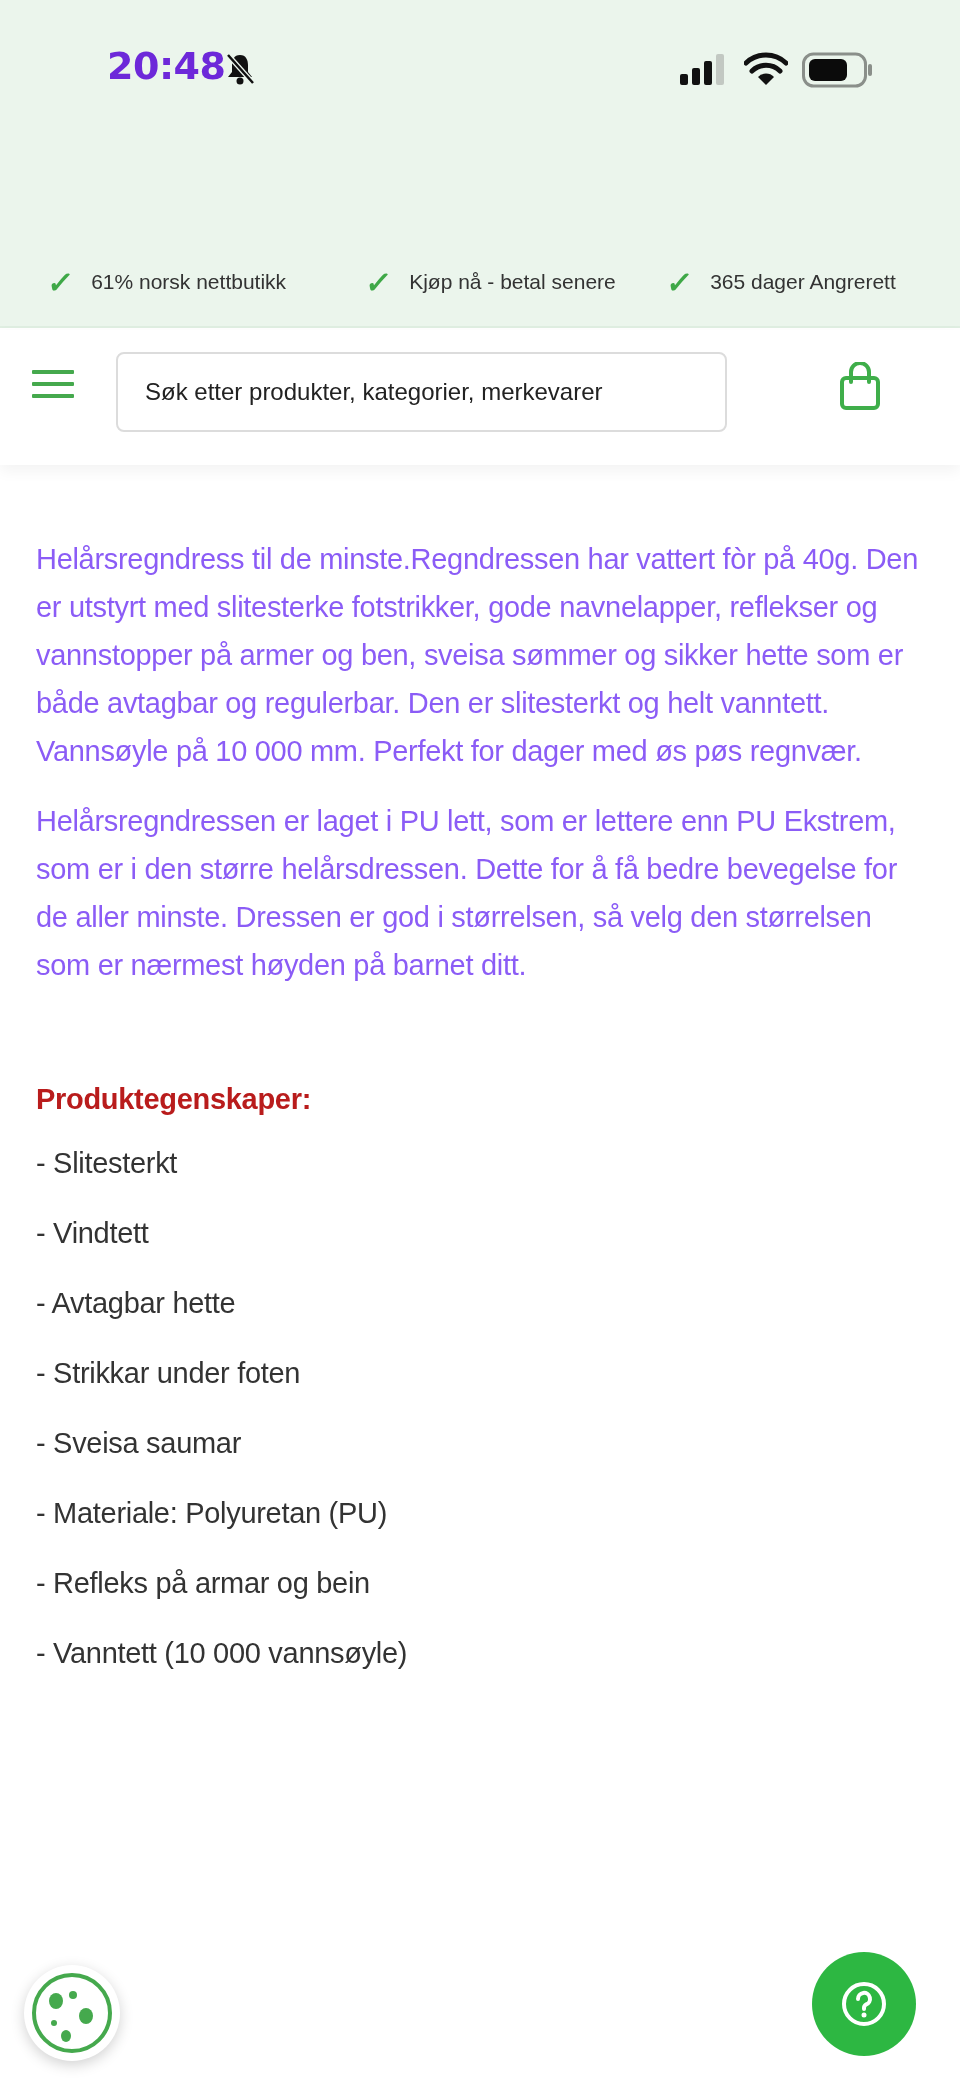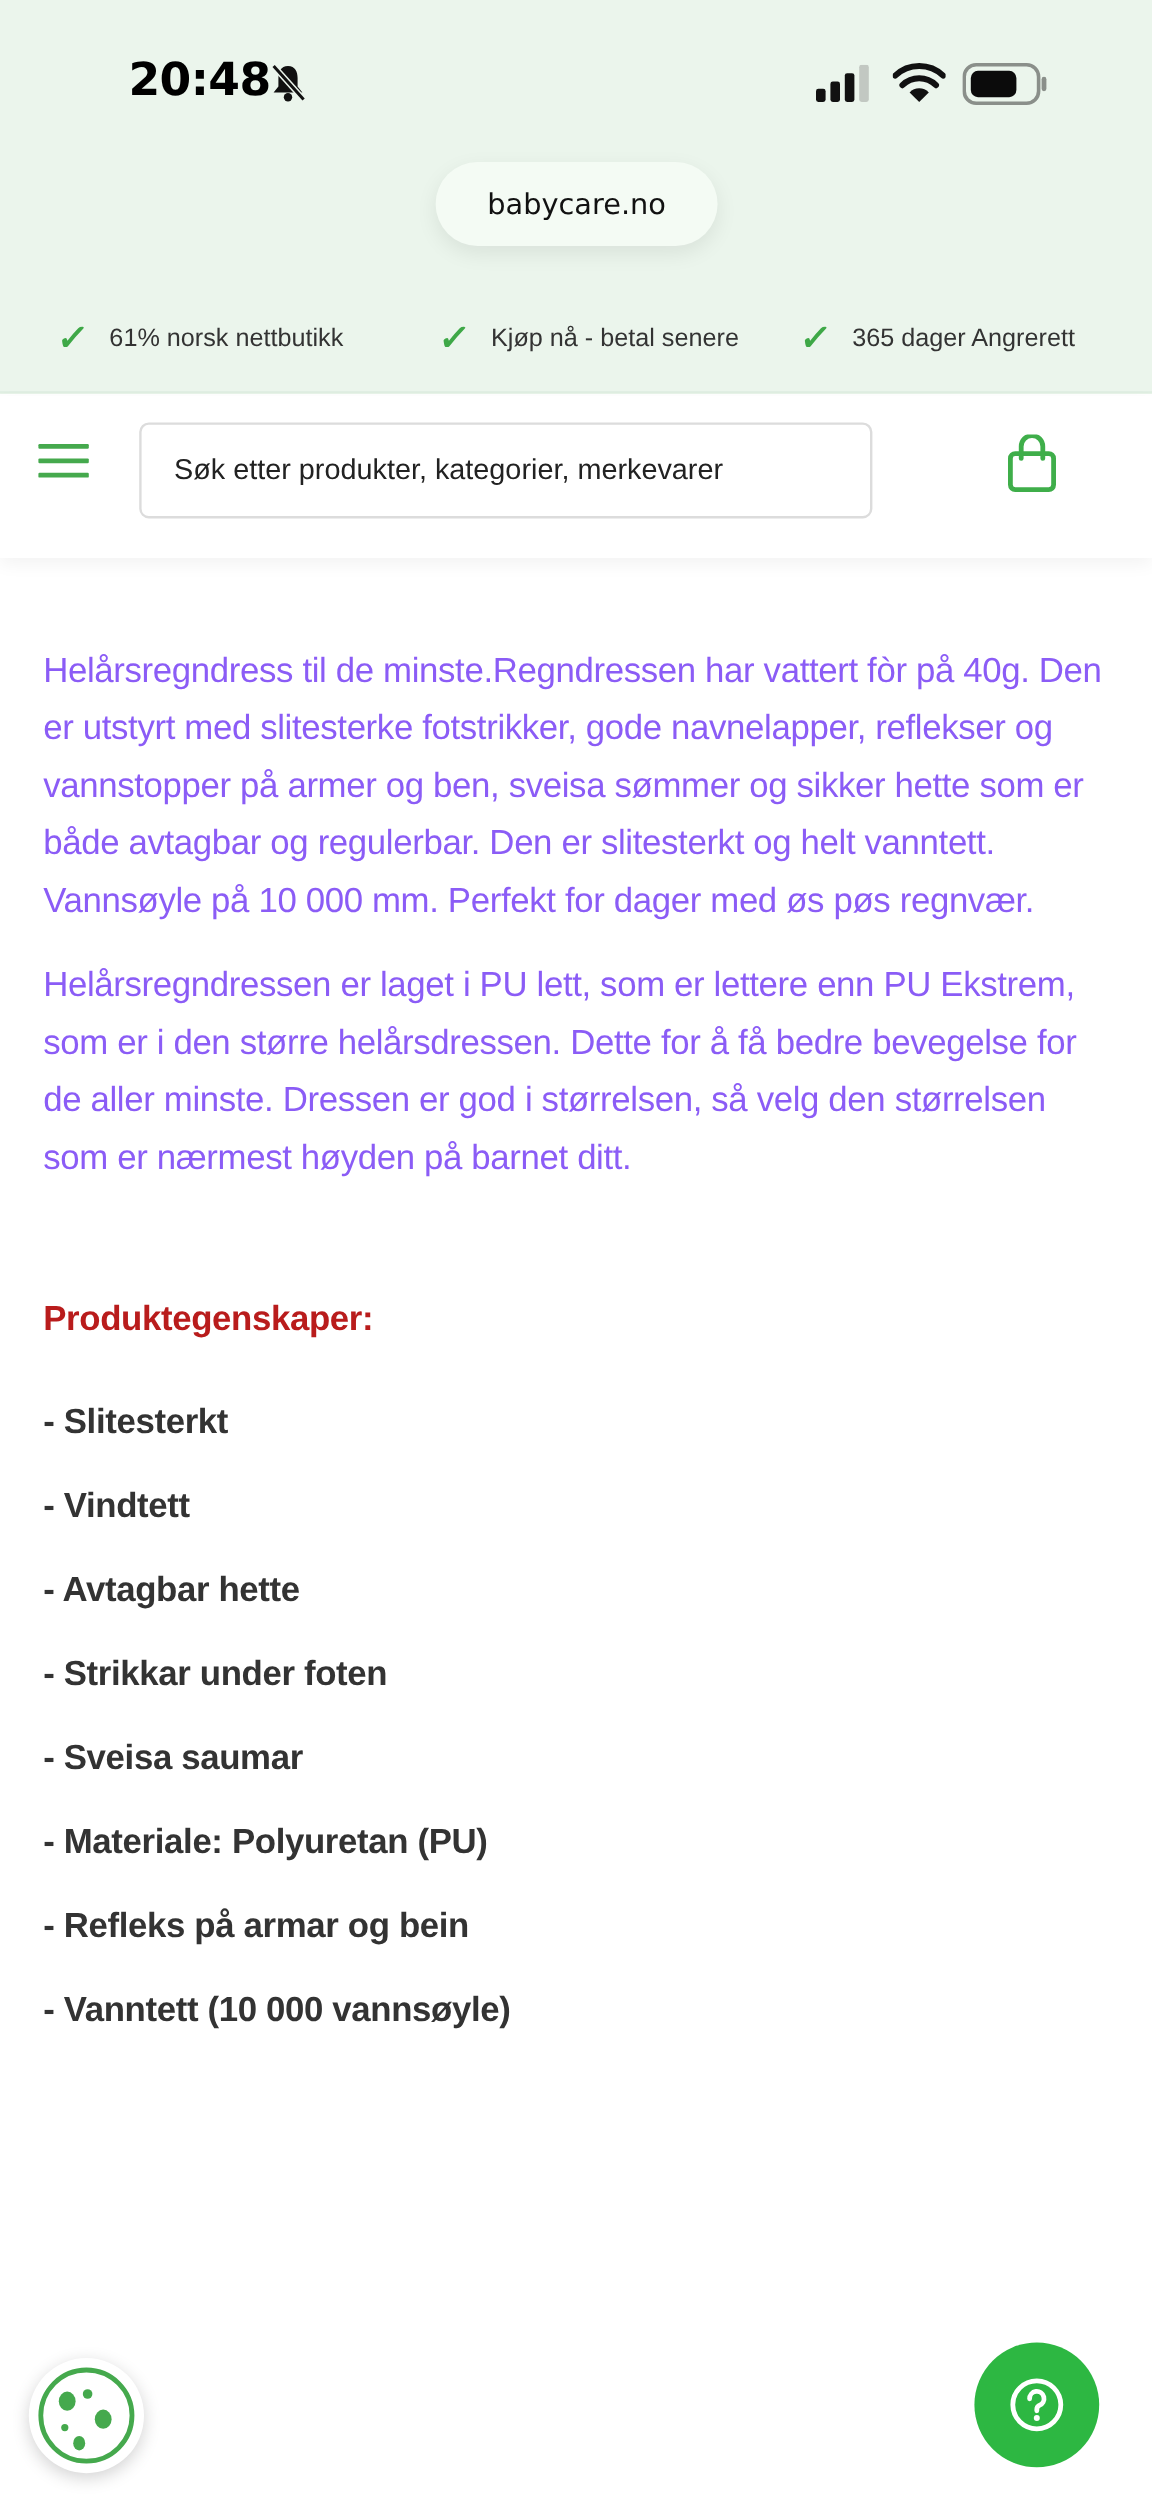--- a/index.html
+++ b/index.html
@@ -8,21 +8,21 @@
 
     
     .top-band {
       position: absolute; left: 0; top: 0; width: 960px; height: 328px;
       background: #ebf5ec;
       border-bottom: 2px solid #dfeee1;
     }
     .status-time {
       position: absolute; left: 107px; top: 44px;
       font-family: "DejaVu Sans", sans-serif; font-weight: bold;
-      font-size: 38px; color: #000000; letter-spacing: -0.5px; text-align: center;
+      font-size: 38px; color: #6d28d9; letter-spacing: -0.5px; text-align: center;
     }
     .bell-icon { position: absolute; left: 225px; top: 52px; width: 30px; height: 34px; }
     .signal-icon { position: absolute; left: 680px; top: 54px; width: 48px; height: 32px; }
     .wifi-icon { position: absolute; left: 744px; top: 52px; width: 44px; height: 34px; }
     .battery-icon { position: absolute; left: 802px; top: 52px; width: 72px; height: 36px; }
 
     .url-pill {
       position: absolute; left: 363px; top: 135px; width: 235px; height: 70px;
       background: #f4fbf4; border-radius: 35px;
       box-shadow: 0 6px 18px rgba(0,0,0,0.08);
@@ -60,21 +60,21 @@
     
     .content { position: absolute; left: 36px; top: 535px; width: 890px; }
     .content p.desc {
       font-size: 29px; line-height: 48px; color: #8b5cf6; margin-bottom: 22px;
       letter-spacing: -0.3px;
     }
     .content h3 {
       font-size: 29px; font-weight: bold; color: #b91c1c; margin-top: 86px; line-height: 48px;
       letter-spacing: -0.3px;
     }
-    .feature-list { list-style: none; margin-top: 38px; font-weight: bold; }
+    .feature-list { list-style: none; margin-top: 16px; }
     .feature-list li { font-size: 29px; line-height: 48px; height: 70px; color: #333; letter-spacing: -0.3px; }
 
     
     .cookie-button {
       position: absolute; left: 24px; top: 1965px; width: 96px; height: 96px; border-radius: 50%;
       background: #fff; box-shadow: 0 4px 14px rgba(0,0,0,0.18);
       display: flex; align-items: center; justify-content: center; cursor: pointer;
     }
     .help-button {
       position: absolute; left: 812px; top: 1952px; width: 104px; height: 104px; border-radius: 50%;
@@ -102,21 +102,20 @@
     <path d="M22 33 L14 25 A11 11 0 0 1 30 25 Z" fill="#111"></path>
     <path d="M8 19 A20 20 0 0 1 36 19" stroke="#111" stroke-width="5" fill="none" stroke-linecap="round"></path>
     <path d="M2 11 A29 29 0 0 1 42 11" stroke="#111" stroke-width="5" fill="none" stroke-linecap="round"></path>
   </svg>
   <svg class="battery-icon" viewBox="0 0 72 36">
     <rect x="1.5" y="2" width="62" height="32" rx="10" fill="none" stroke="#8a8f8a" stroke-width="3"></rect>
     <rect x="7" y="7" width="38" height="22" rx="6" fill="#0b0b0b"></rect>
     <rect x="66" y="12" width="4" height="12" rx="2" fill="#8a8f8a"></rect>
   </svg>
 
-  <div class="url-pill">babycare.no</div>
 
   <div class="usp-row">
     <div class="usp" style="left:48px;">
       <span class="check">✓</span>
       <span>61% norsk nettbutikk</span>
     </div>
     <div class="usp" style="left:366px;">
       <span class="check">✓</span>
       <span>Kjøp nå - betal senere</span>
     </div>

